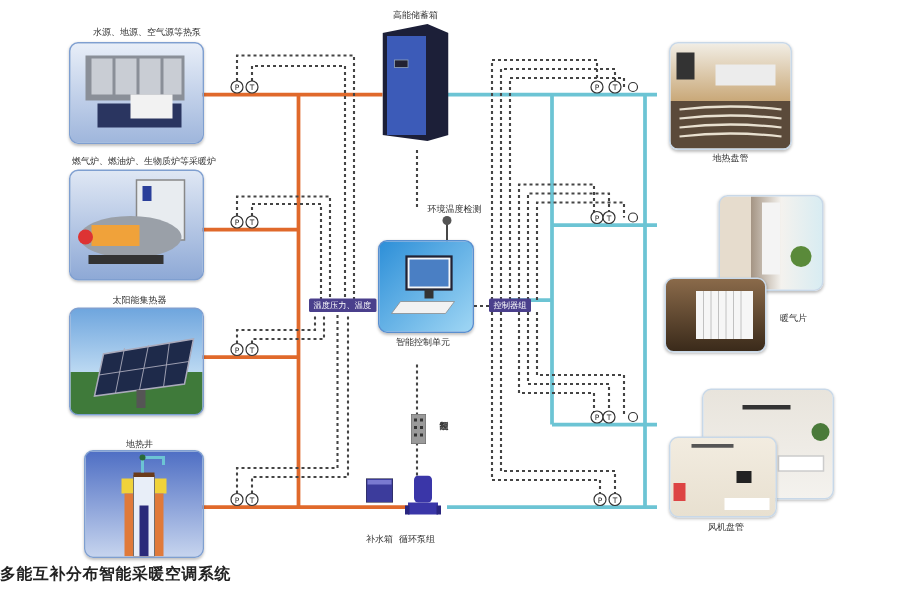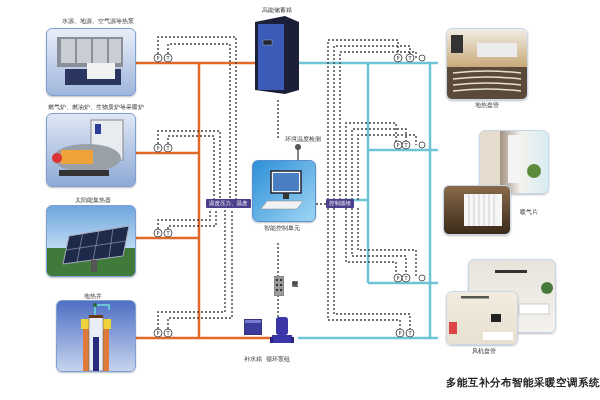--- a/index.html
+++ b/index.html
@@ -1,19 +1,19 @@
 <!DOCTYPE html>
 <html><head>
 <meta charset="utf-8">
 <style>
   html,body{margin:0;padding:0;background:#fff;}
   body{width:600px;height:400px;position:relative;overflow:hidden;font-family:"DejaVu Sans",sans-serif;}
   #stage{position:absolute;left:0;top:0;width:600px;height:400px;}
   .lbl{position:absolute;font-size:6px;color:#333;white-space:nowrap;font-family:"DejaVu Serif",serif;}
-  .title{position:absolute;left:0;width:600px;top:376px;text-align:right;font-size:10.5px;font-weight:bold;color:#222;font-family:"DejaVu Serif",serif;letter-spacing:0.5px;}
+  .title{position:absolute;left:0;width:600px;top:376px;text-align:left;font-size:10.5px;font-weight:bold;color:#222;font-family:"DejaVu Serif",serif;letter-spacing:0.5px;}
   .card{position:absolute;border-radius:6px;overflow:hidden;border:1px solid #7f9fd0;box-shadow:0 1px 2px rgba(0,0,0,0.25);}
   .tag{position:absolute;background:#4a3f8c;color:#fff;font-size:5.5px;padding:1px 3px;border-radius:1px;white-space:nowrap;font-family:"DejaVu Serif",serif;}
 </style>
 </head>
 <body>
 
 <div id="stage">
   <svg id="pipes" width="600" height="400" style="position:absolute;left:0;top:0">
 
     <g stroke="#e0692b" stroke-width="2.5" fill="none">

